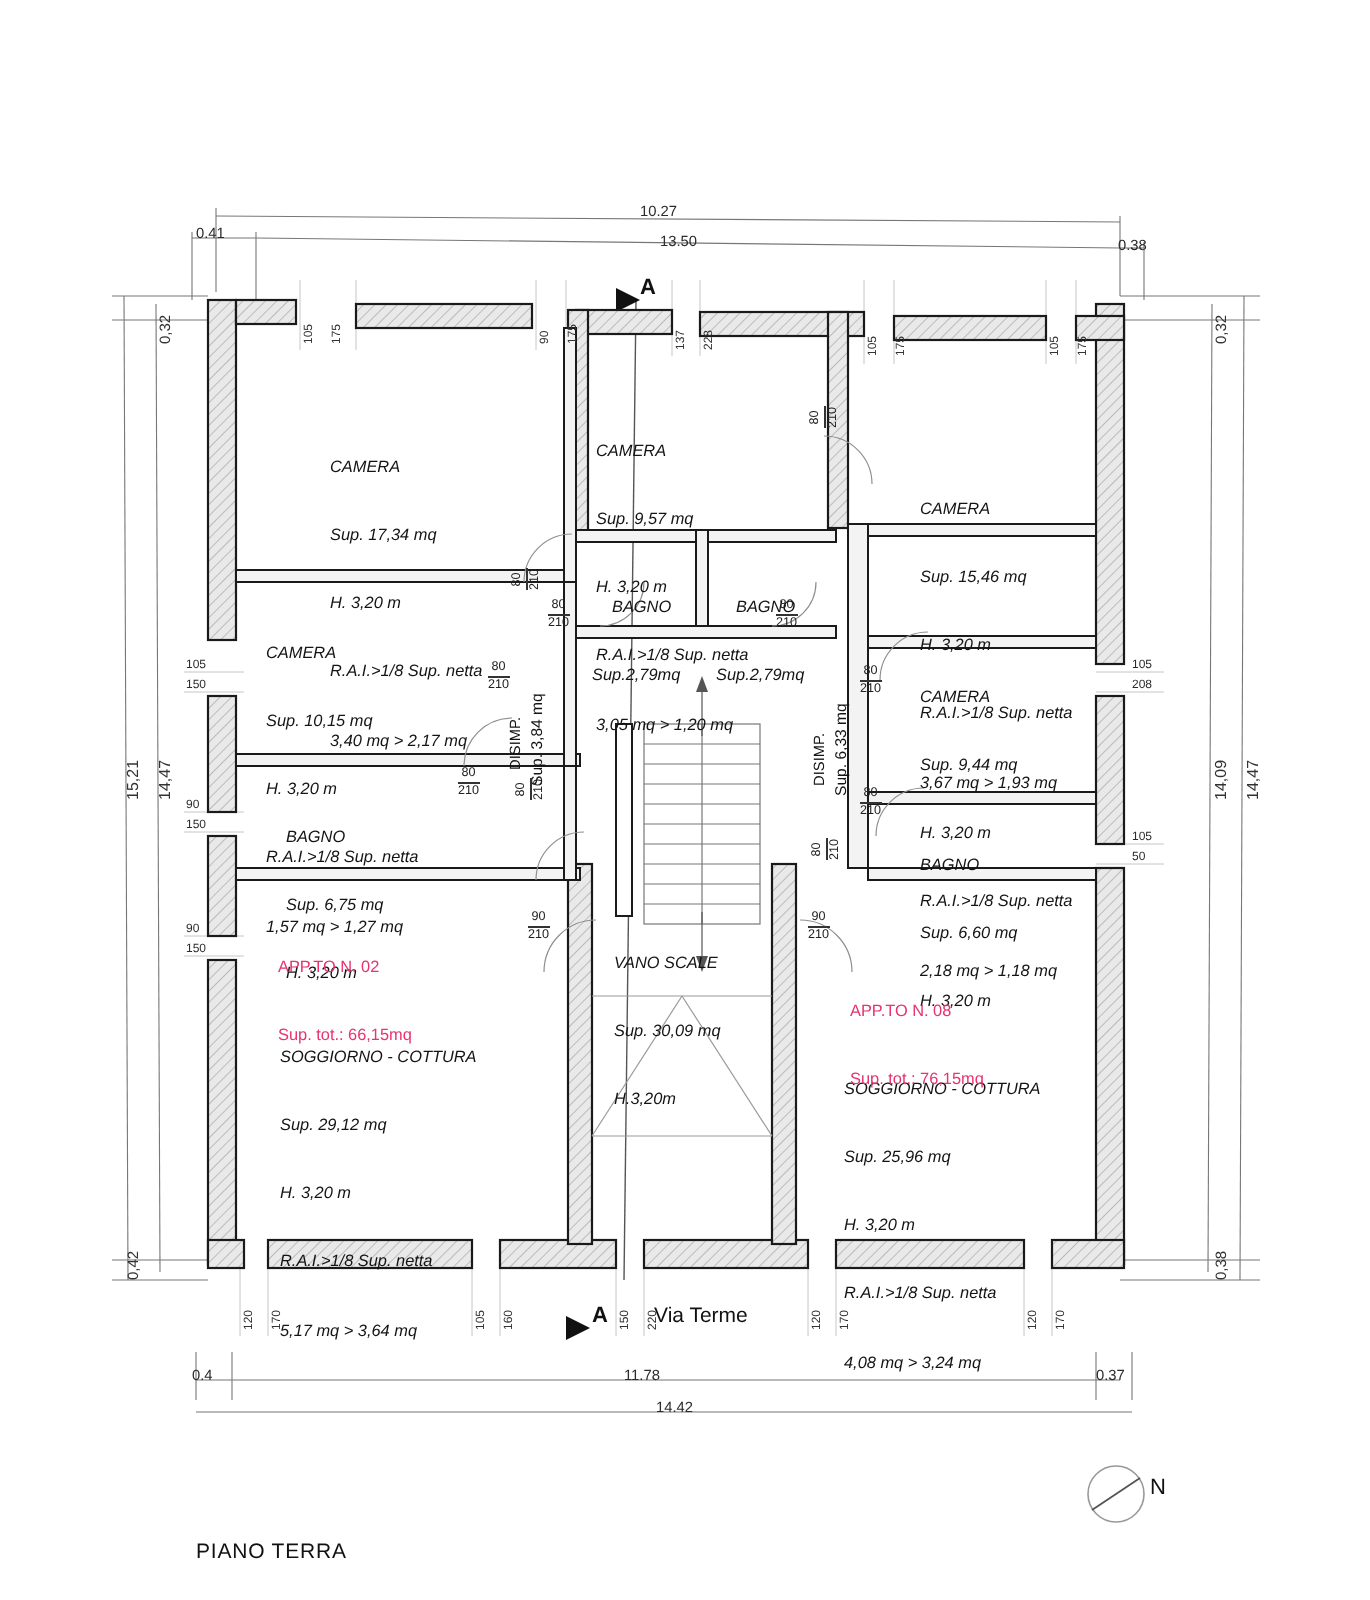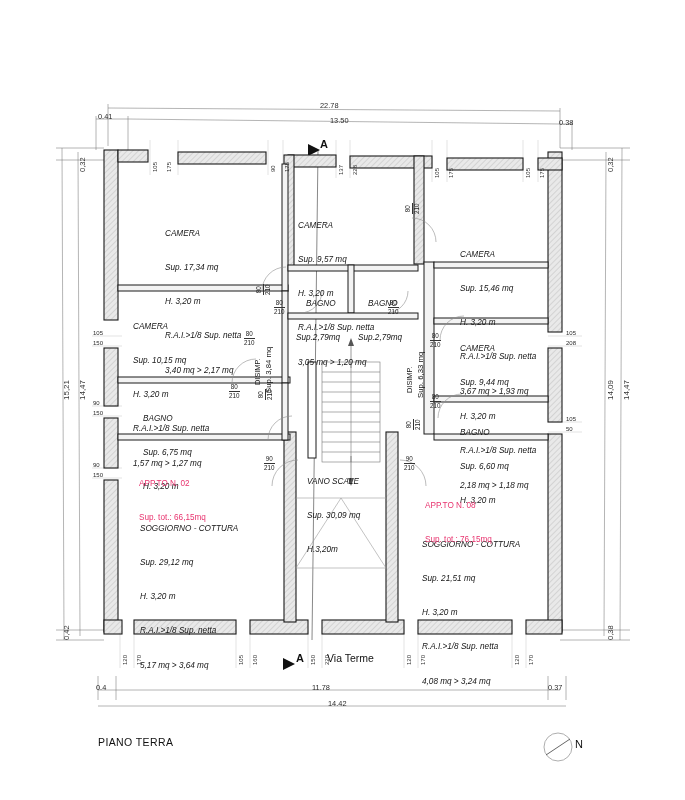--- a/index.html
+++ b/index.html
@@ -15,21 +15,21 @@
   .room{position:absolute;font-size:8.2px;line-height:11.4px;color:#141414;white-space:pre;font-style:italic;}
   .dimnum{position:absolute;font-size:7.4px;color:#2b2b2b;white-space:pre;}
   .vnum{position:absolute;font-size:6px;color:#333;white-space:pre;
         transform-origin:left top;transform:rotate(-90deg);}
   .rot{position:absolute;font-size:8px;color:#141414;white-space:pre;
         transform-origin:left top;transform:rotate(-90deg);}
   .doorlbl{position:absolute;font-size:6.3px;color:#222;text-align:center;line-height:7.6px;}
   .doorlbl .bar{border-top:.8px solid #333;display:block;}
   .doorlbl.v{transform-origin:left top;transform:rotate(-90deg);}
   .secA{position:absolute;font-size:11px;font-weight:600;color:#111;}
-  .title{position:absolute;font-size:10.5px;letter-spacing:.4px;color:#111;}
+  .title{position:absolute;font-size:10.5px;letter-spacing:.4px;color:#111;margin-top:34px;}
   .via{position:absolute;font-size:10.5px;color:#111;}
   .nlbl{position:absolute;font-size:11px;color:#111;}
 </style>
 </head>
 <body>
 
 <svg id="plan" viewBox="0 0 685 800">
   <defs>
     <pattern id="hatch" width="4" height="4" patternUnits="userSpaceOnUse" patternTransform="rotate(45)">
       <rect width="4" height="4" fill="#e9e9e9"></rect>
@@ -207,21 +207,21 @@
     <path d="M272 486 A26 26 0 0 1 298 460"></path>
     <path d="M400 460 A26 26 0 0 1 426 486"></path>
   </g>
 
   <g>
     <circle cx="558" cy="747" r="14" fill="none" stroke="#999" stroke-width="0.8"></circle>
     <line x1="546" y1="755" x2="570" y2="739" stroke="#555" stroke-width="0.9"></line>
   </g>
 </svg>
 
-<div class="dimnum" style="left:320px;top:101px;">22.78</div>
+<div class="dimnum" style="left:320px;top:101px;">10.27</div>
 <div class="dimnum" style="left:330px;top:116px;">13.50</div>
 <div class="dimnum" style="left:98px;top:112px;">0.41</div>
 <div class="dimnum" style="left:559px;top:118px;">0.38</div>
 
 <div class="dimnum" style="left:312px;top:683px;">11.78</div>
 <div class="dimnum" style="left:328px;top:699px;">14.42</div>
 <div class="dimnum" style="left:96px;top:683px;">0.4</div>
 <div class="dimnum" style="left:548px;top:683px;">0.37</div>
 
 <div class="vnum" style="left:62px;top:400px;font-size:8px;">15,21</div>
@@ -333,21 +333,21 @@
 </div>
 
 <div class="room" style="left:460px;top:404px;">
   <div>BAGNO</div>
   <div>Sup. 6,60 mq</div>
   <div>H. 3,20 m</div>
 </div>
 
 <div class="room" style="left:422px;top:516px;">
   <div>SOGGIORNO - COTTURA</div>
-  <div>Sup. 21,51 mq</div>
+  <div>Sup. 25,96 mq</div>
   <div>H. 3,20 m</div>
   <div>R.A.I.&gt;1/8 Sup. netta</div>
   <div>4,08 mq &gt; 3,24 mq</div>
 </div>
 
 <div class="room" style="left:307px;top:453px;">
   <div>VANO SCALE</div>
   <div>Sup. 30,09 mq</div>
   <div>H.3,20m</div>
 </div>

